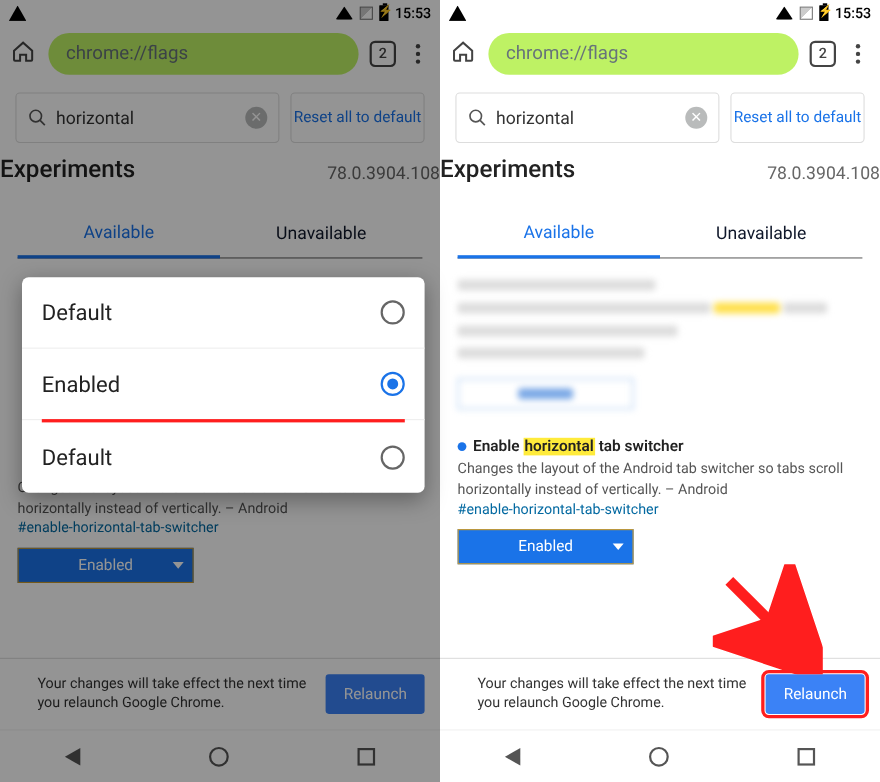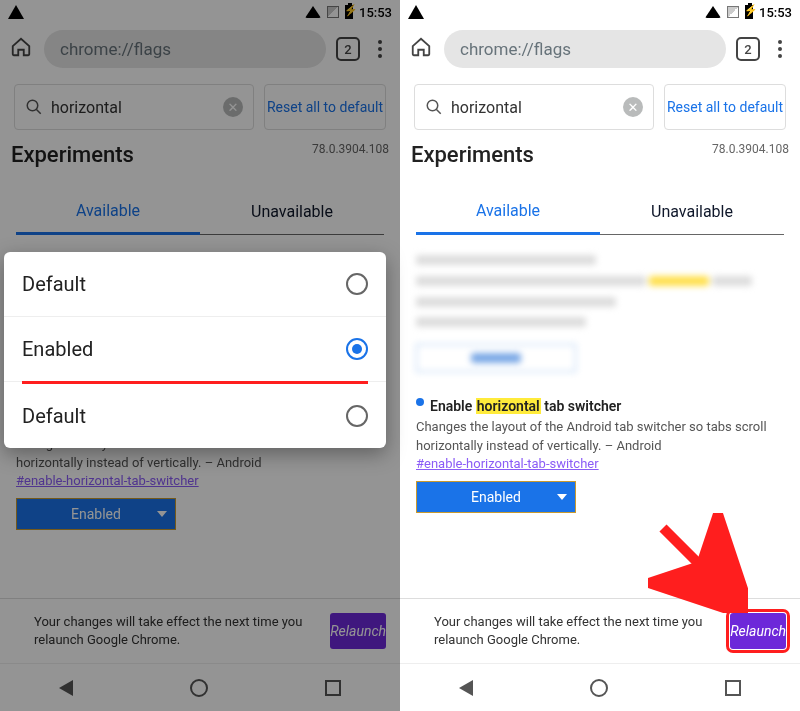--- a/index.html
+++ b/index.html
@@ -16,64 +16,64 @@
   .cell { width:12px;height:12px;border:1px solid #777; background:linear-gradient(135deg,#ccc 0 50%, transparent 50%);}
   .batt { width:8px;height:14px;border:1px solid #000; position:relative; background:#000;}
   .batt::before{content:"";position:absolute;top:-3px;left:2px;width:4px;height:2px;background:#000;}
   .batt::after{content:"⚡";position:absolute;top:-2px;left:-2px;font-size:11px;color:#fff;}
   .clock{font-weight:500;}
 
   
   .obar { height:50px; display:flex; align-items:center; gap:10px; padding:0 10px; }
   .home-ico { width:24px; }
   .home-ico svg{width:22px;height:22px;stroke:#444;fill:none;stroke-width:2;}
-  .url { flex:1; height:38px; background:#e5e5e5; border-radius:20px; display:flex; align-items:center; padding:0 16px; font-size:17px; color:#67737a; }
+  .url { flex:1; height:38px; background:#bef264; border-radius:20px; display:flex; align-items:center; padding:0 16px; font-size:17px; color:#67737a; }
   .tabs { width:24px;height:24px;border:2px solid #444;border-radius:5px;display:flex;align-items:center;justify-content:center;font-size:13px;font-weight:500;color:#444;}
   .more { width:20px; display:flex; flex-direction:column; align-items:center; gap:3px;}
   .more span{width:4px;height:4px;border-radius:50%;background:#444;}
 
   
   .srow { display:flex; gap:10px; padding:10px 14px 4px; }
   .sbox { flex:1; height:46px; border:1px solid #ddd; border-radius:4px; display:flex; align-items:center; padding:0 10px; gap:8px; font-size:16px; color:#333; background:#fff;}
   .sbox svg{width:18px;height:18px;stroke:#555;fill:none;stroke-width:2;}
   .clear { width:20px;height:20px;border-radius:50%;background:#b9bbbb;display:flex;align-items:center;justify-content:center;color:#fff;font-size:13px;}
   .reset { width:122px;height:46px;border:1px solid #ddd;border-radius:4px;display:flex;align-items:center;justify-content:center;text-align:center;font-size:14px;font-weight:400;color:#1a73e8;background:#fff;}
 
-  .exper { display:flex;justify-content:space-between;align-items:flex-start;padding:8px 11px 0; }
+  .exper { display:flex;justify-content:space-between;align-items:flex-end;padding:8px 0 0; }
   .exper h1{font-size:22px;font-weight:500;color:#222;}
-  .ver{font-size:12px;color:#666;}
+  .ver{font-size:16px;color:#666;}
 
   
   .ftabs { display:flex; margin:22px 16px 0; border-bottom:1px solid #666;align-items:center;}
   .ftab { flex:1; text-align:center; padding:12px 0; font-size:16px; color:#0f172a;}
   .ftab.active { color:#1a73e8; border-bottom:3px solid #1a73e8; margin-bottom:-1px;}
 
   .flag-area { padding:16px 16px 0; font-size:13px; color:#555; }
-  .flag-title { font-size:14px; font-weight:600; color:#222; display:flex;align-items:flex-start;gap:6px; margin-bottom:4px;}
+  .flag-title { font-size:14px; font-weight:600; color:#222; display:flex;align-items:center;gap:6px; margin-bottom:4px;}
   .flag-title .dot{width:8px;height:8px;border-radius:50%;background:#1a73e8;}
   .hl{background:#ffeb3b;padding:0 1px;}
   .flag-desc{line-height:1.45;}
-  .flag-link{text-decoration:underline;color:#8b5cf6;}
+  .flag-link{color:#0369a1;}
   .dropdown{margin-top:10px;width:160px;height:32px;background:#1a73e8;color:#fff;border:1px solid #c99a2e;display:flex;align-items:center;justify-content:center;position:relative;font-size:14px;}
   .dropdown::after{content:"";position:absolute;right:8px;top:12px;border-left:5px solid transparent;border-right:5px solid transparent;border-top:6px solid #fff;}
 
   
   .relaunch-bar{position:absolute;left:0;right:0;bottom:48px;border-top:1px solid #ddd;background:#fff;padding:14px 14px;display:flex;align-items:center;gap:10px;z-index:2;}
   .relaunch-bar .msg{flex:1;font-size:13px;color:#333;line-height:1.4;margin-left:20px;}
-  .relaunch-btn{background:#6d28d9;color:#fff;border:none;border-radius:3px;padding:10px 0;font-size:14px;font-style:italic;}
+  .relaunch-btn{background:#3b82f6;color:#fff;border:none;border-radius:3px;padding:10px 16px;font-size:14px;}
   .relaunch-btn.boxed{outline:3px solid #ff1e1e;outline-offset:1px;}
 
   
   .navbar{position:absolute;bottom:0;left:0;right:0;height:48px;background:#fff;border-top:1px solid #eee;display:flex;align-items:center;justify-content:space-around;}
   .navbar .tri{width:0;height:0;border-top:8px solid transparent;border-bottom:8px solid transparent;border-right:14px solid #555;}
   .navbar .circ{width:18px;height:18px;border:2px solid #555;border-radius:50%;}
   .navbar .sq{width:16px;height:16px;border:2px solid #555;}
 
   
-  .popup{position:absolute;left:4px;right:14px;top:252px;background:#fff;border-radius:6px;box-shadow:0 6px 20px rgba(0,0,0,.35);z-index:10;}
+  .popup{position:absolute;left:20px;right:14px;top:252px;background:#fff;border-radius:6px;box-shadow:0 6px 20px rgba(0,0,0,.35);z-index:10;}
   .popt{display:flex;align-items:center;justify-content:space-between;padding:20px 18px;border-bottom:1px solid #eee;font-size:20px;color:#222;}
   .popt:last-child{border-bottom:none;}
   .radio{width:22px;height:22px;border:2px solid #666;border-radius:50%;display:flex;align-items:center;justify-content:center;}
   .radio.on{border-color:#1a73e8;}
   .radio.on::after{content:"";width:10px;height:10px;border-radius:50%;background:#1a73e8;}
   .redline{height:3px;background:#ff1e1e;margin:-1px 18px 0;}
 
   
   .blur-block{filter:blur(3px);color:#bbb;line-height:1.6;font-size:13px;}
   .blur-block .fake{background:#ddd;border-radius:3px;display:inline-block;height:10px;}

